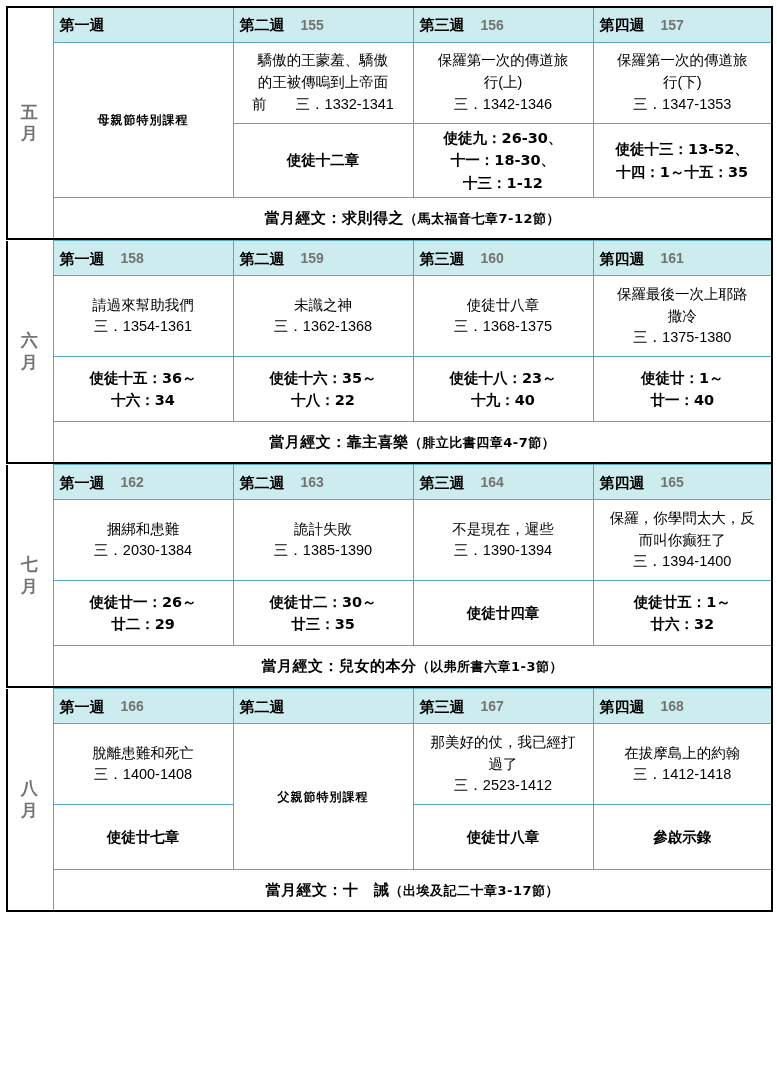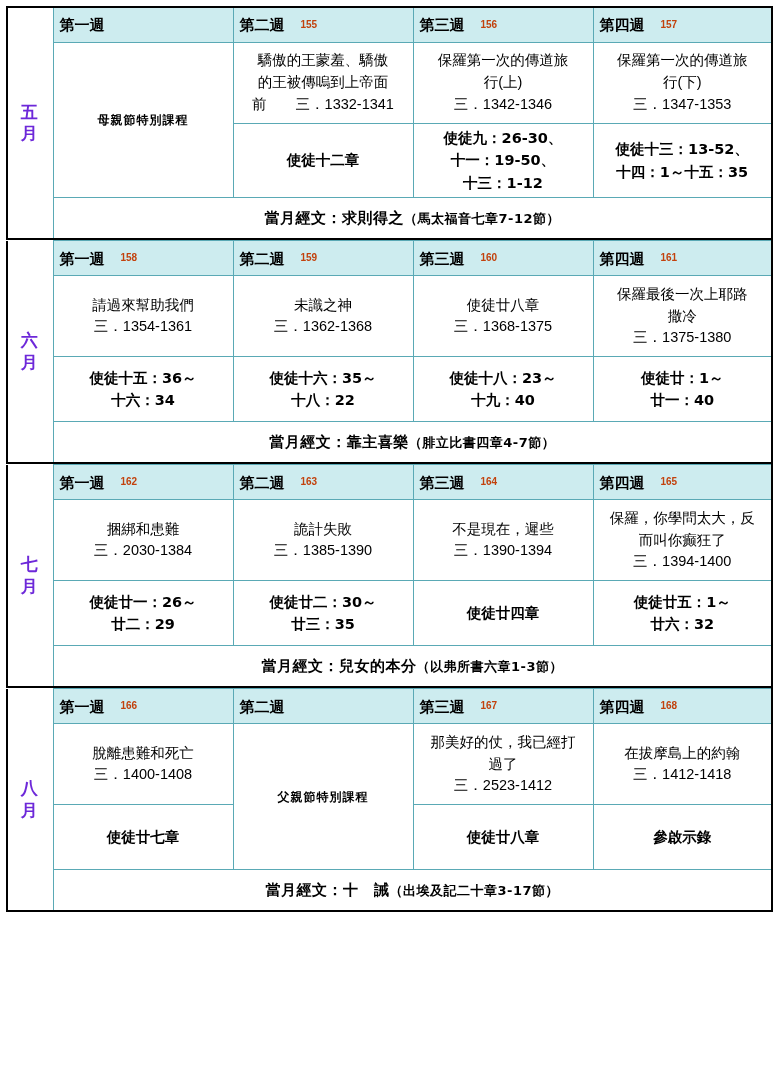--- a/index.html
+++ b/index.html
@@ -41,44 +41,44 @@
   
   td.month-label {
     width: 46px;
     border-left: none;
     border-top: none;
     border-bottom: none;
     font-size: 17px;
     font-weight: bold;
     letter-spacing: 2px;
     line-height: 1.25;
-    color: #6d28d9;
+    color: #737373;
     white-space: normal;
     word-break: break-all;
     padding: 17px 6px;
   }
   td.week-head {
     background: #cdecef;
     height: 30px;
     font-size: 15px;
     font-weight: bold;
     color: #000;
     padding: 2px 6px;
   }
   .week-head-inner {
     display: flex;
     align-items: center;
     justify-content: flex-start;
     gap: 16px;
   }
   .week-head-inner .wk-label { white-space: nowrap; }
   .week-head-inner .wk-num {
-    color: #c2410c;
-    font-weight: bold;
-    font-size: 10px;
+    color: #737373;
+    font-weight: bold;
+    font-size: 14px;
     min-width: 22px;
     text-align: left;
   }
   td.topic {
     height: 74px;
     font-size: 14.5px;
     line-height: 1.5;
   }
   td.topic .line { display: block; }
   td.special {
@@ -170,21 +170,21 @@
           <span class="line">行(下)</span>
           <span class="line">三．1347-1353</span>
         </td>
       </tr>
       <tr>
         <td class="verse">
           <span class="line">使徒十二章</span>
         </td>
         <td class="verse">
           <span class="line">使徒九：26-30、</span>
-          <span class="line">十一：19-50、</span>
+          <span class="line">十一：18-30、</span>
           <span class="line">十三：1-12</span>
         </td>
         <td class="verse">
           <span class="line">使徒十三：13-52、</span>
           <span class="line">十四：1～十五：35</span>
         </td>
       </tr>
       <tr>
         <td class="monthverse" colspan="4">
           <span>當月經文：</span><span>求則得之</span><span class="small">（馬太福音七章7-12節）</span>

